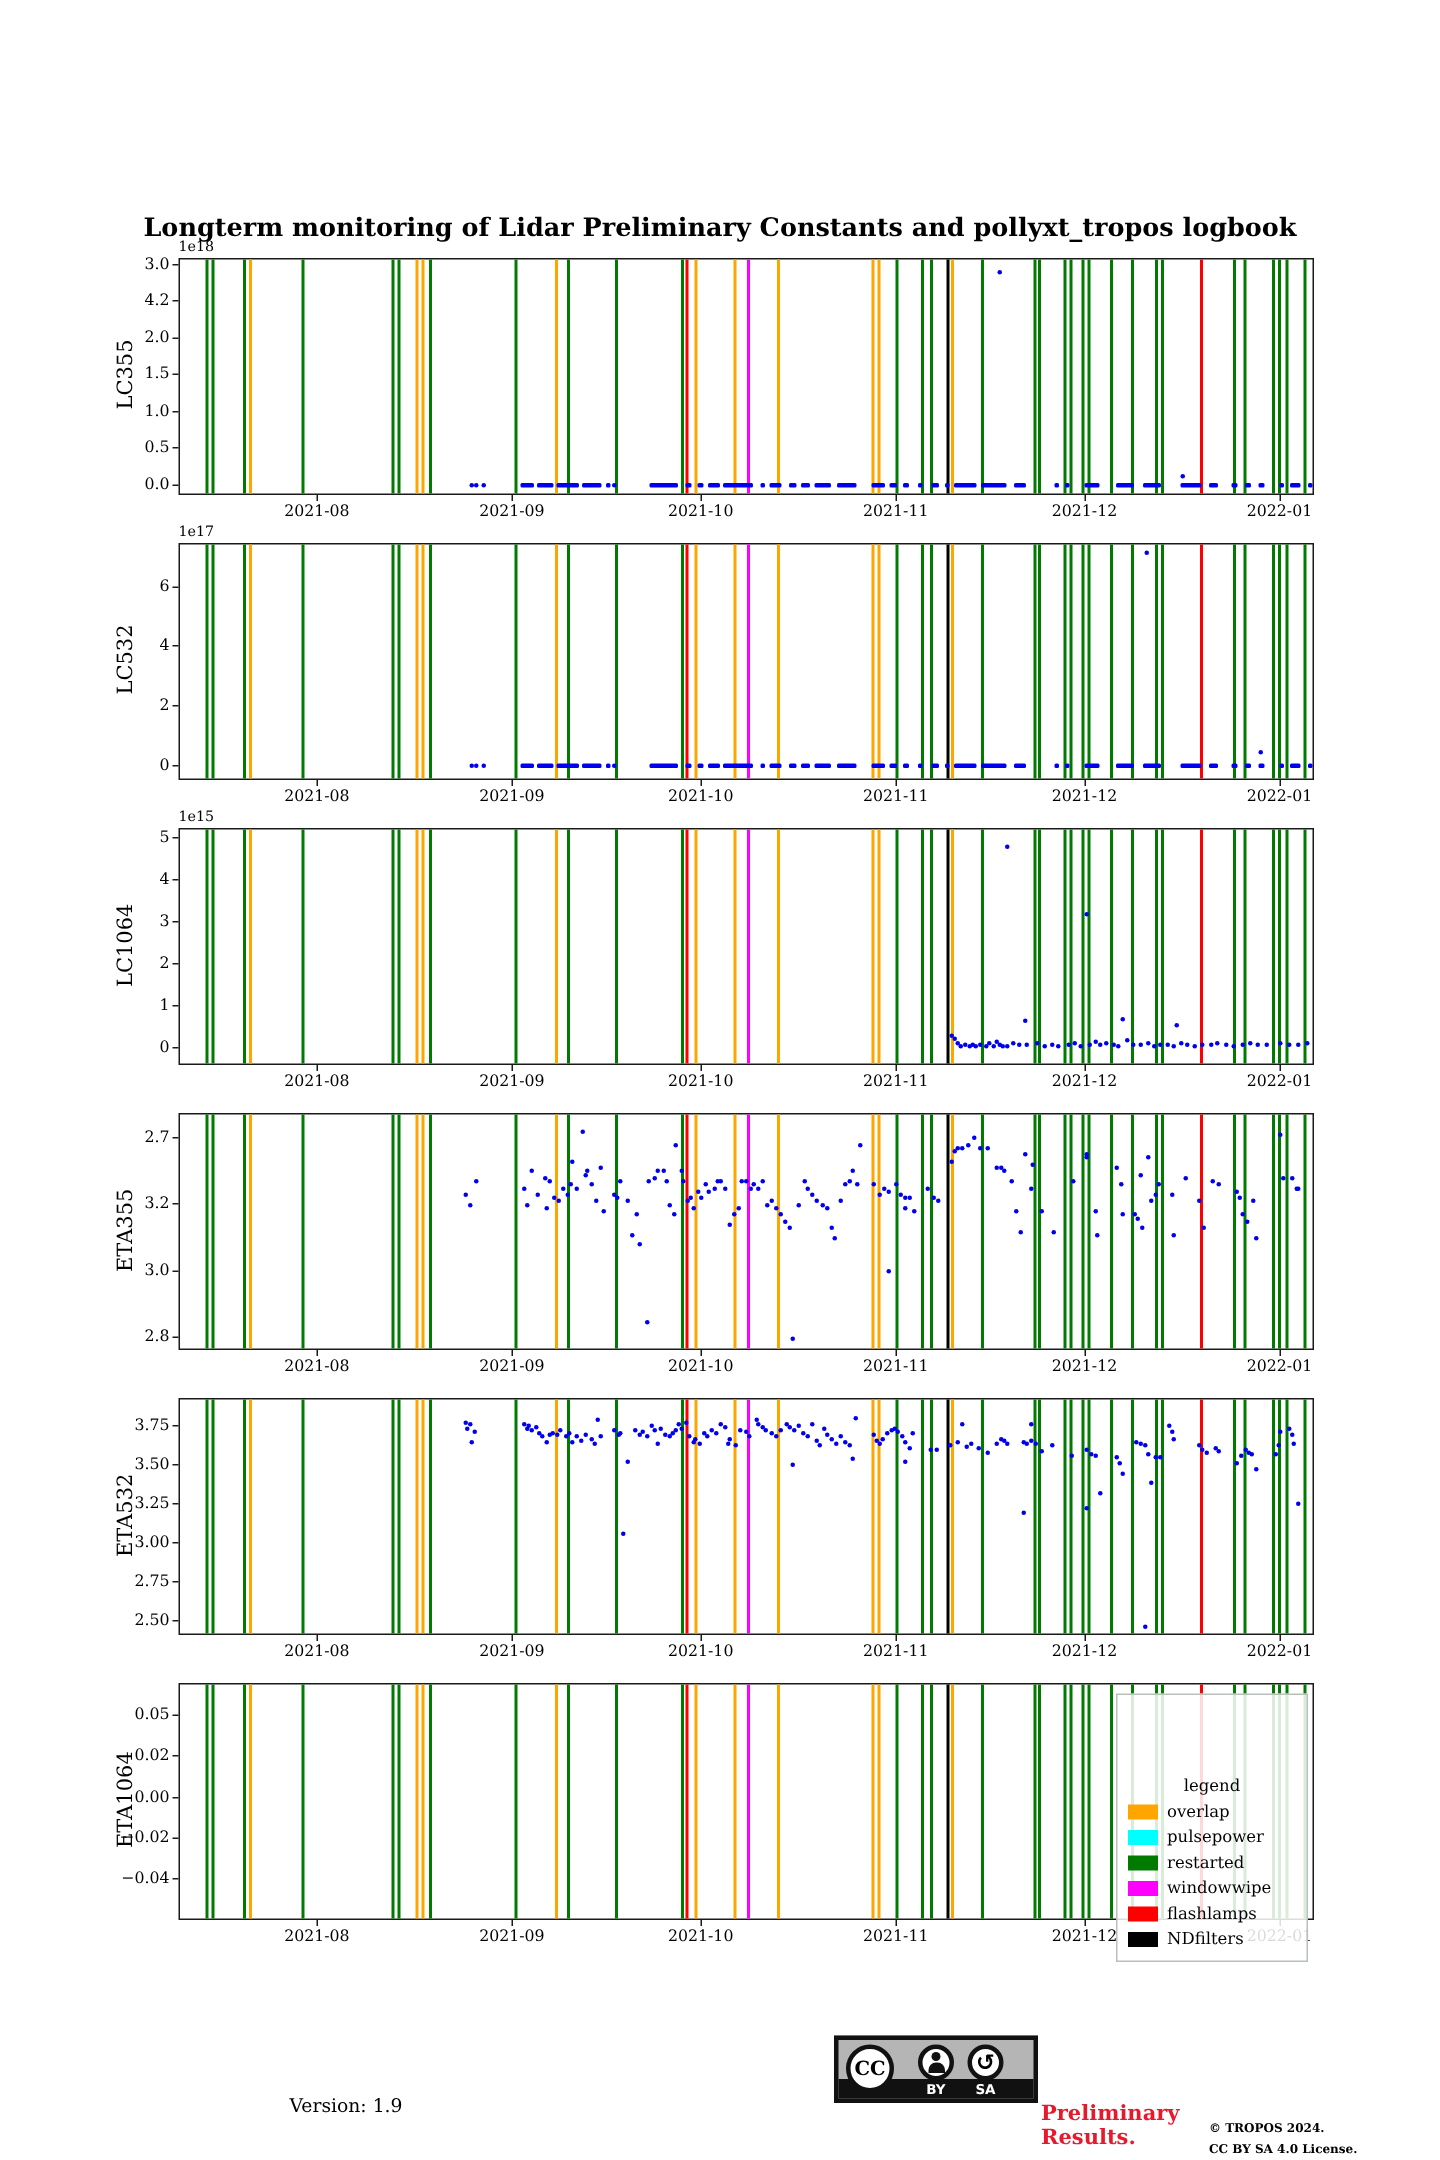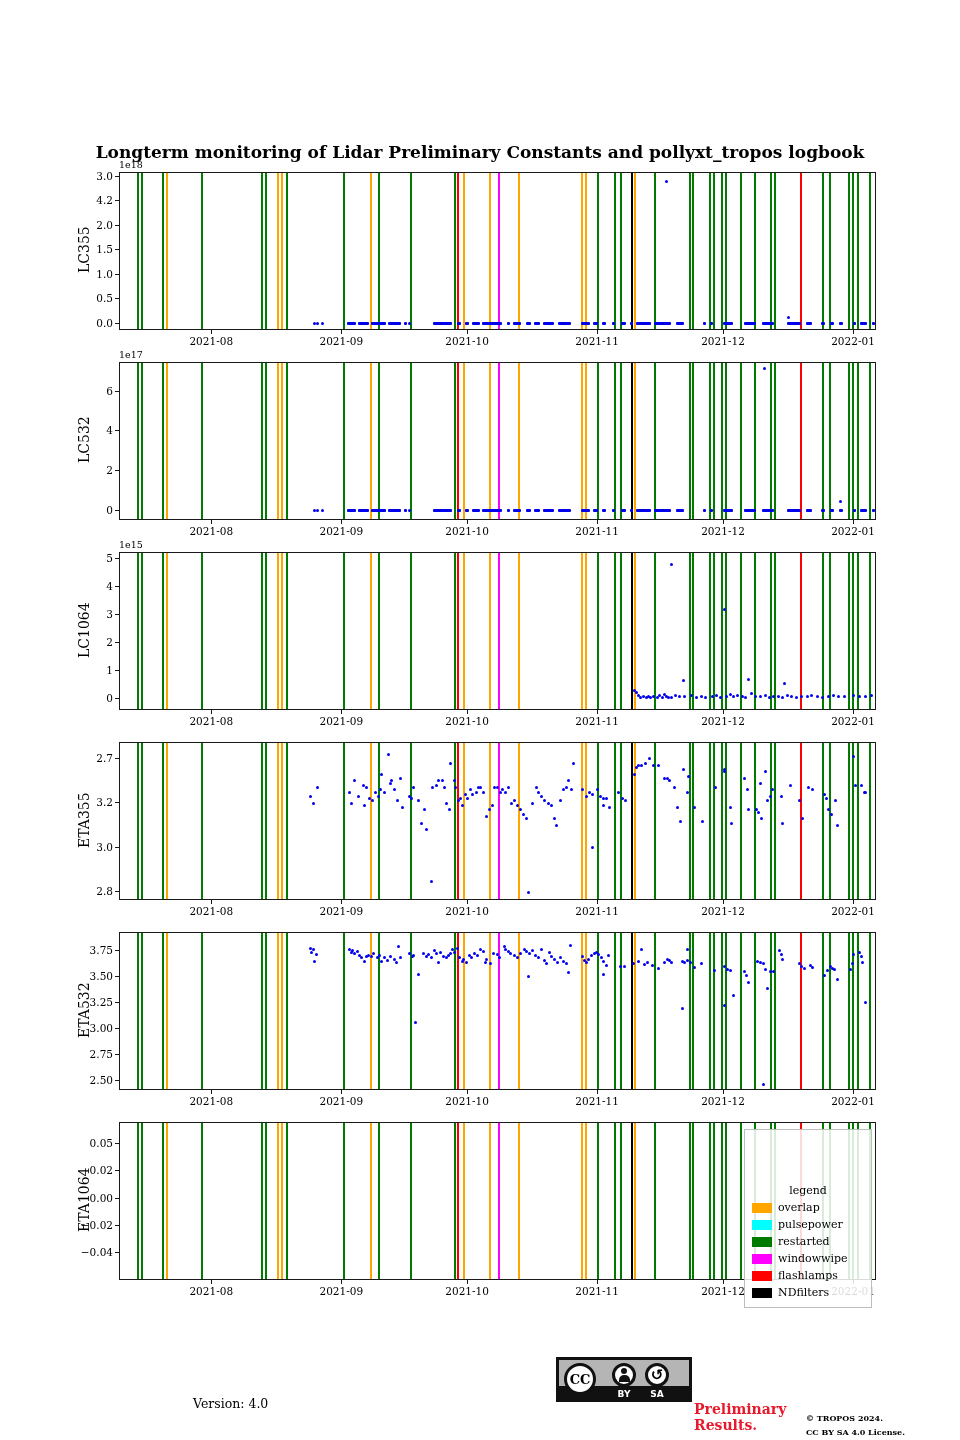--- a/index.html
+++ b/index.html
@@ -960,21 +960,21 @@
     <div class="lrow">
       <span class="lpatch" style="background: rgb(255, 0, 0);"></span>
       <span>flashlamps</span>
       </div>
     <div class="lrow">
       <span class="lpatch" style="background: rgb(0, 0, 0);"></span>
       <span>NDfilters</span>
       </div>
   </div>
 
-  <div class="version">Version: 4.0</div>
+  <div class="version">Version: 1.9</div>
 
   <div class="badge">
     <div class="strip"></div>
     <div class="ccircle cc-main">
       <span>CC</span>
       </div>
     <div class="ccircle cc-by">
       <div>
           <div class="byhead"></div>
           <div class="bybody"></div>

